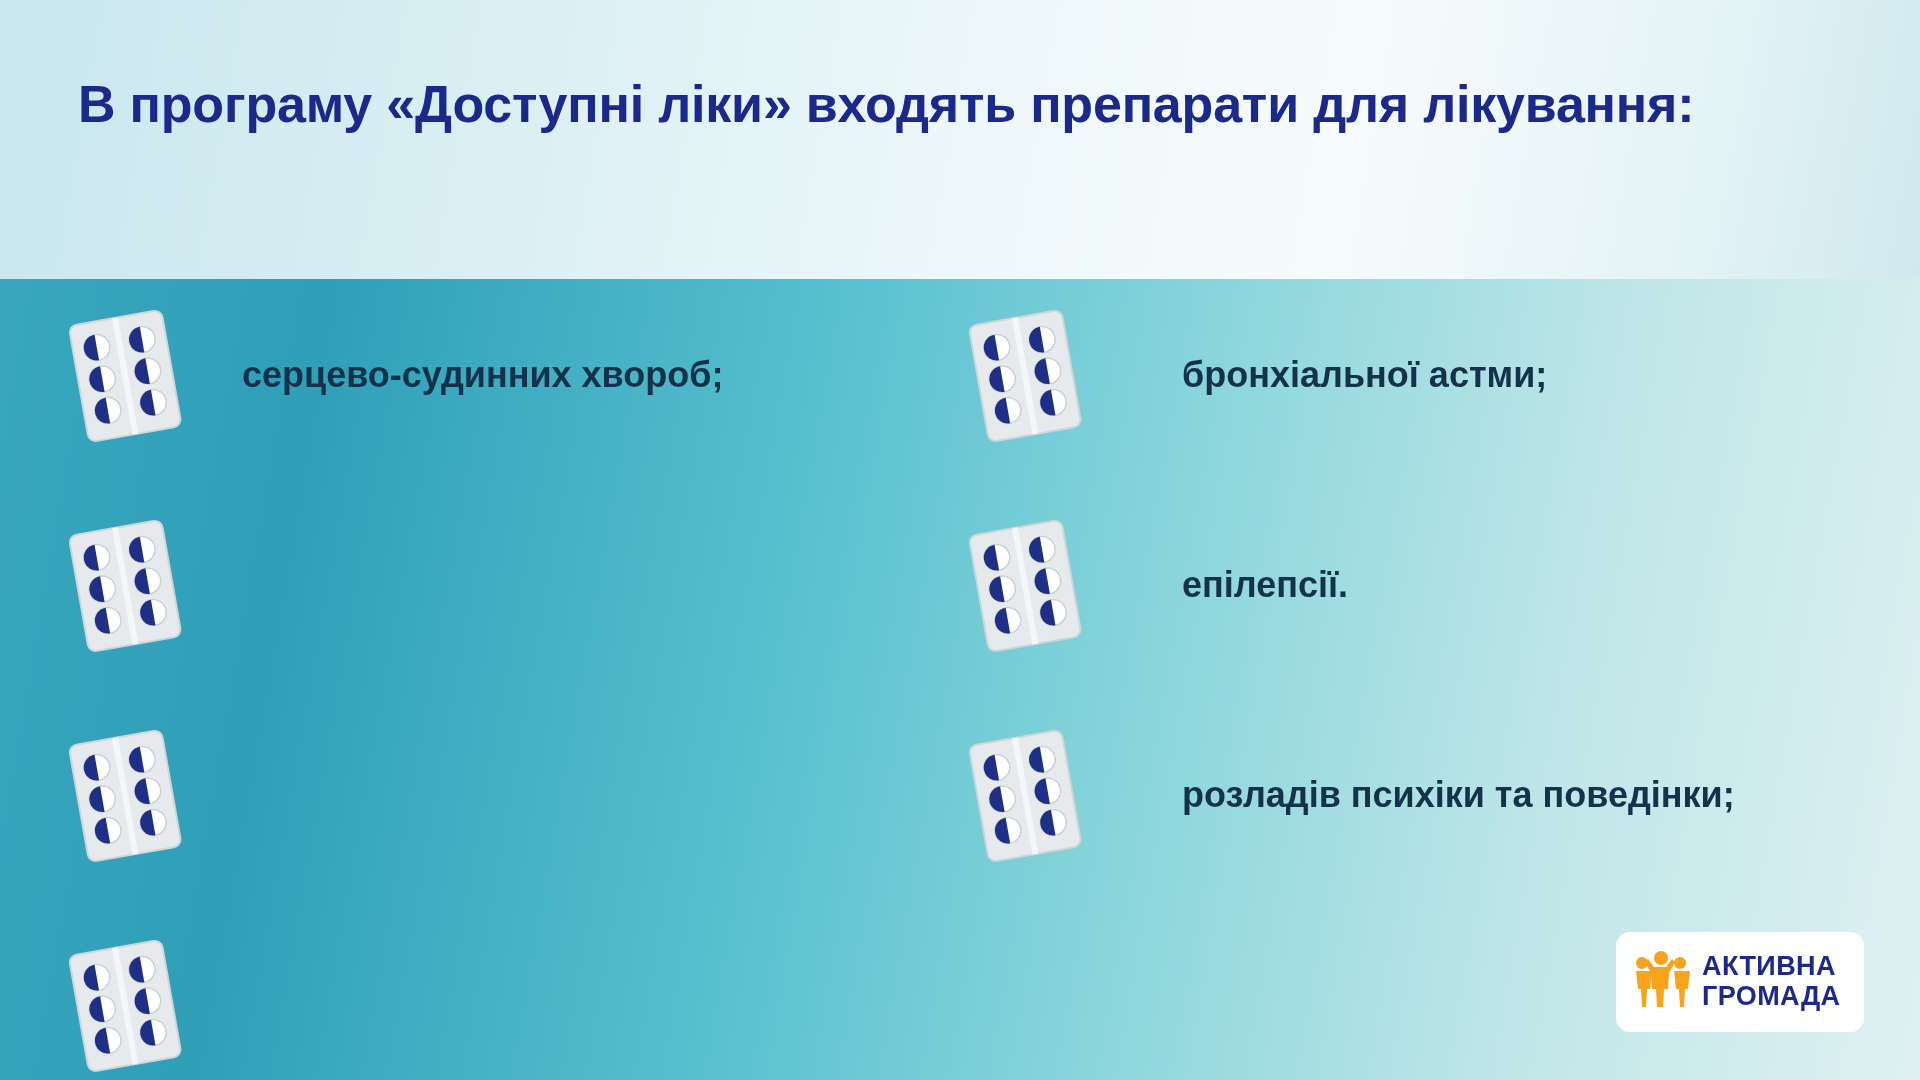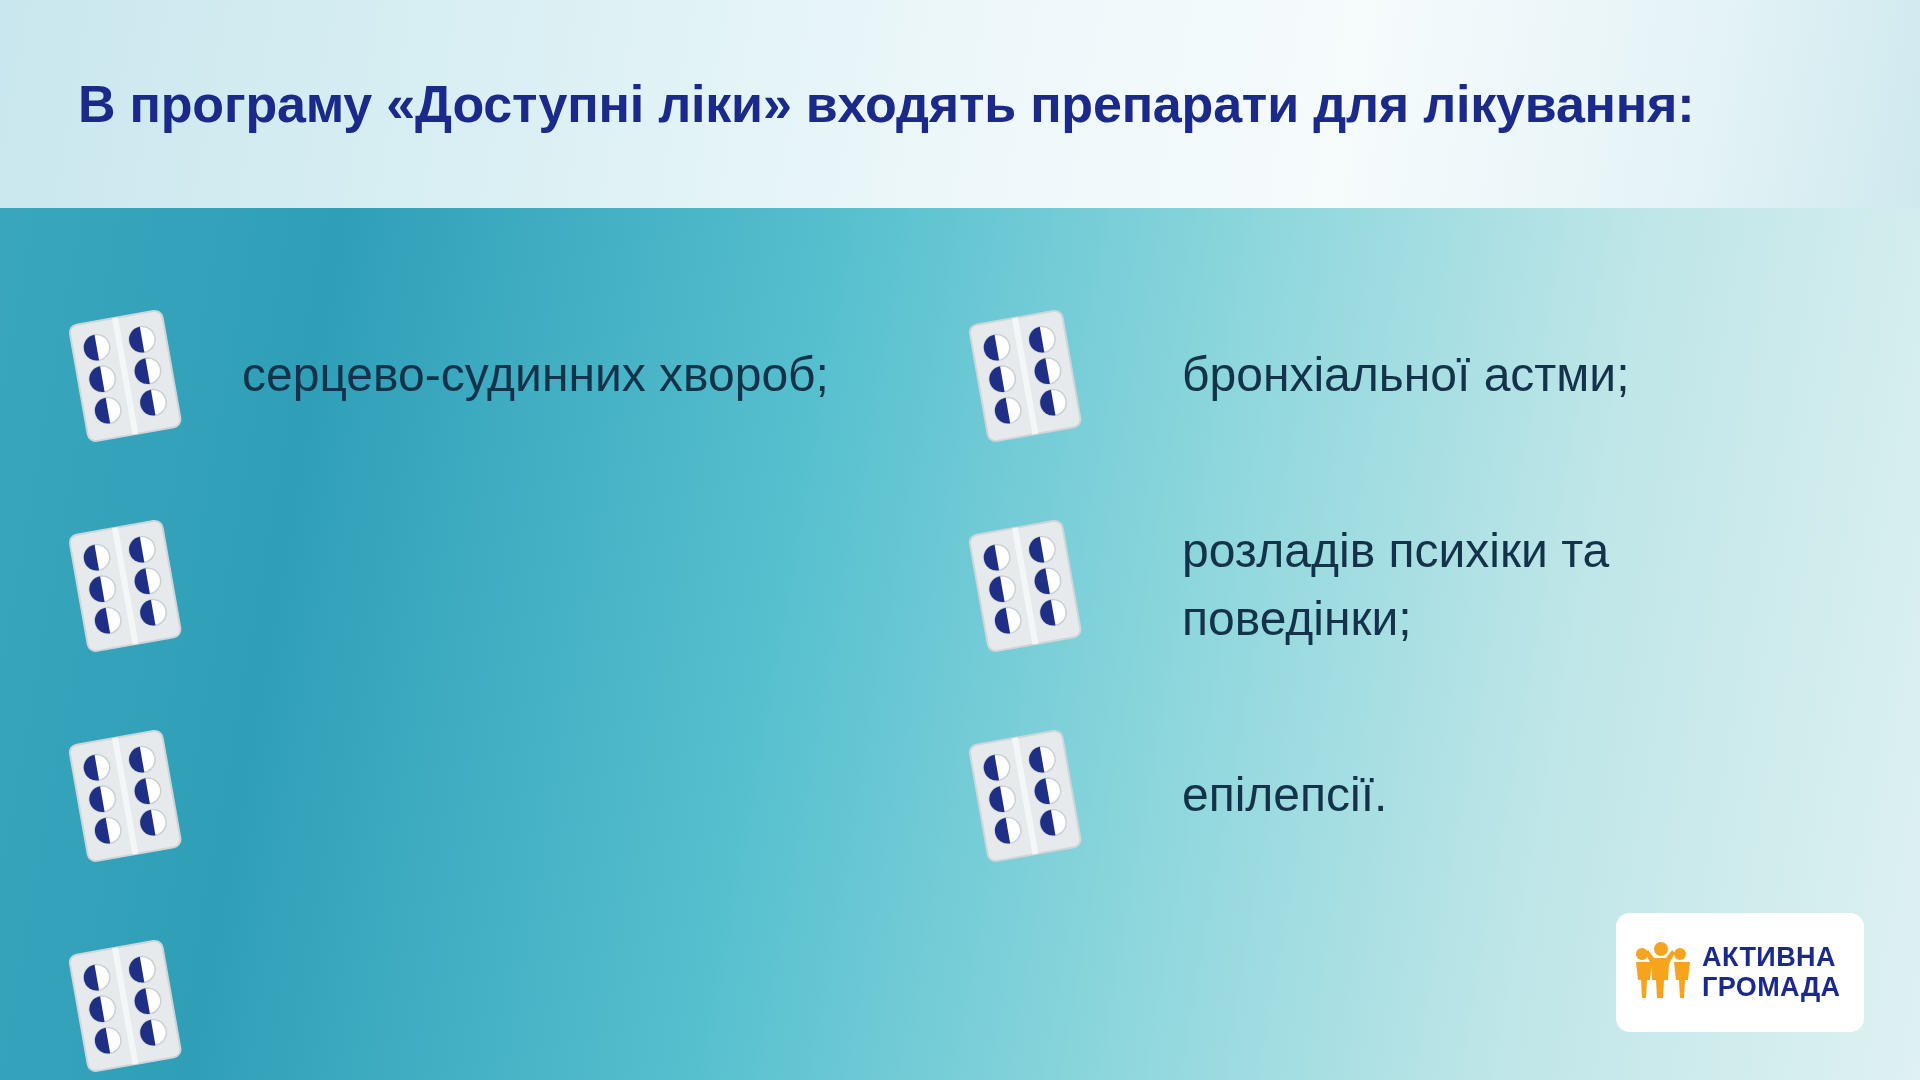--- a/index.html
+++ b/index.html
@@ -18,21 +18,21 @@
     background: linear-gradient(100deg, #3aa7bd 0%, #2f9fb8 18%, #57c0cf 42%, #8ed7dd 62%, #bfe6e8 80%, #dff1f2 100%);
     overflow: hidden;
   }
 
   
   #header-band {
     position: absolute;
     left: 0;
     top: 0;
     width: 1920px;
-    height: 208px;
+    height: 279px;
     background: linear-gradient(100deg, #c9e7ee 0%, #d9eff3 25%, #eef8fa 52%, #f6fbfc 70%, #e4f3f6 88%, #cfe9ef 100%);
   }
 
   #header-title {
     position: absolute;
     left: 78px;
     top: 70px;
     width: 1640px;
     color: #1b2a8a;
     font-size: 52px;
@@ -64,33 +64,33 @@
     width: 130px;
     height: 140px;
     position: relative;
   }
 
   .blister svg { display: block; }
 
   .item-label {
     margin-left: 52px;
     color: #14334a;
-    font-size: 48px;
+    font-size: 36px;
     line-height: 1.42;
-    font-weight: normal;
+    font-weight: bold;
     max-width: 640px;
   }
 
   
   #logo {
     position: absolute;
     right: 56px;
     bottom: 48px;
     width: 248px;
-    height: 119px;
+    height: 100px;
     background: #ffffff;
     border-radius: 14px;
     display: flex;
     align-items: center;
     padding: 0 14px;
     box-sizing: border-box;
   }
   #logo-mark {
     flex: 0 0 auto;
     width: 62px;
@@ -276,49 +276,49 @@
               <path d="M42 25 a13 13 0 0 0 0 26 z"></path>
               <path d="M88 25 a13 13 0 0 0 0 26 z"></path>
               <path d="M42 57 a13 13 0 0 0 0 26 z"></path>
               <path d="M88 57 a13 13 0 0 0 0 26 z"></path>
               <path d="M42 89 a13 13 0 0 0 0 26 z"></path>
               <path d="M88 89 a13 13 0 0 0 0 26 z"></path>
             </g>
           </g>
         </svg>
       </div>
+      <div class="item-label">епілепсії.</div>
+    </div>
+
+    <div class="list-item">
+      <div class="blister">
+        <svg width="130" height="140" viewBox="0 0 130 140" xmlns="http://www.w3.org/2000/svg">
+          <g transform="rotate(-10 65 70)">
+            <rect x="18" y="12" width="94" height="118" rx="8" fill="#e6eaec" stroke="#cfd6d9" stroke-width="2"></rect>
+            <rect x="62" y="12" width="6" height="118" fill="#f4f7f8"></rect>
+            <g fill="#ffffff" stroke="#c9d1d5" stroke-width="1.5">
+              <circle cx="42" cy="38" r="13"></circle>
+                <circle cx="88" cy="38" r="13"></circle>
+              <circle cx="42" cy="70" r="13"></circle>
+                <circle cx="88" cy="70" r="13"></circle>
+              <circle cx="42" cy="102" r="13"></circle>
+                <circle cx="88" cy="102" r="13"></circle>
+            </g>
+            <g fill="#1f2f86">
+              <path d="M42 25 a13 13 0 0 0 0 26 z"></path>
+              <path d="M88 25 a13 13 0 0 0 0 26 z"></path>
+              <path d="M42 57 a13 13 0 0 0 0 26 z"></path>
+              <path d="M88 57 a13 13 0 0 0 0 26 z"></path>
+              <path d="M42 89 a13 13 0 0 0 0 26 z"></path>
+              <path d="M88 89 a13 13 0 0 0 0 26 z"></path>
+            </g>
+          </g>
+        </svg>
+      </div>
       <div class="item-label">розладів психіки та поведінки;</div>
-    </div>
-
-    <div class="list-item">
-      <div class="blister">
-        <svg width="130" height="140" viewBox="0 0 130 140" xmlns="http://www.w3.org/2000/svg">
-          <g transform="rotate(-10 65 70)">
-            <rect x="18" y="12" width="94" height="118" rx="8" fill="#e6eaec" stroke="#cfd6d9" stroke-width="2"></rect>
-            <rect x="62" y="12" width="6" height="118" fill="#f4f7f8"></rect>
-            <g fill="#ffffff" stroke="#c9d1d5" stroke-width="1.5">
-              <circle cx="42" cy="38" r="13"></circle>
-                <circle cx="88" cy="38" r="13"></circle>
-              <circle cx="42" cy="70" r="13"></circle>
-                <circle cx="88" cy="70" r="13"></circle>
-              <circle cx="42" cy="102" r="13"></circle>
-                <circle cx="88" cy="102" r="13"></circle>
-            </g>
-            <g fill="#1f2f86">
-              <path d="M42 25 a13 13 0 0 0 0 26 z"></path>
-              <path d="M88 25 a13 13 0 0 0 0 26 z"></path>
-              <path d="M42 57 a13 13 0 0 0 0 26 z"></path>
-              <path d="M88 57 a13 13 0 0 0 0 26 z"></path>
-              <path d="M42 89 a13 13 0 0 0 0 26 z"></path>
-              <path d="M88 89 a13 13 0 0 0 0 26 z"></path>
-            </g>
-          </g>
-        </svg>
-      </div>
-      <div class="item-label">епілепсії.</div>
     </div>
 
   </div>
 
   <div id="logo">
     <div id="logo-mark">
       <svg width="62" height="66" viewBox="0 0 62 66" xmlns="http://www.w3.org/2000/svg">
         <g fill="#f6a31e">
           <circle cx="12" cy="14" r="6"></circle>
           <path d="M6 22 l2 18 h3 l1 18 h4 l1 -18 h3 l2 -18 z"></path>

